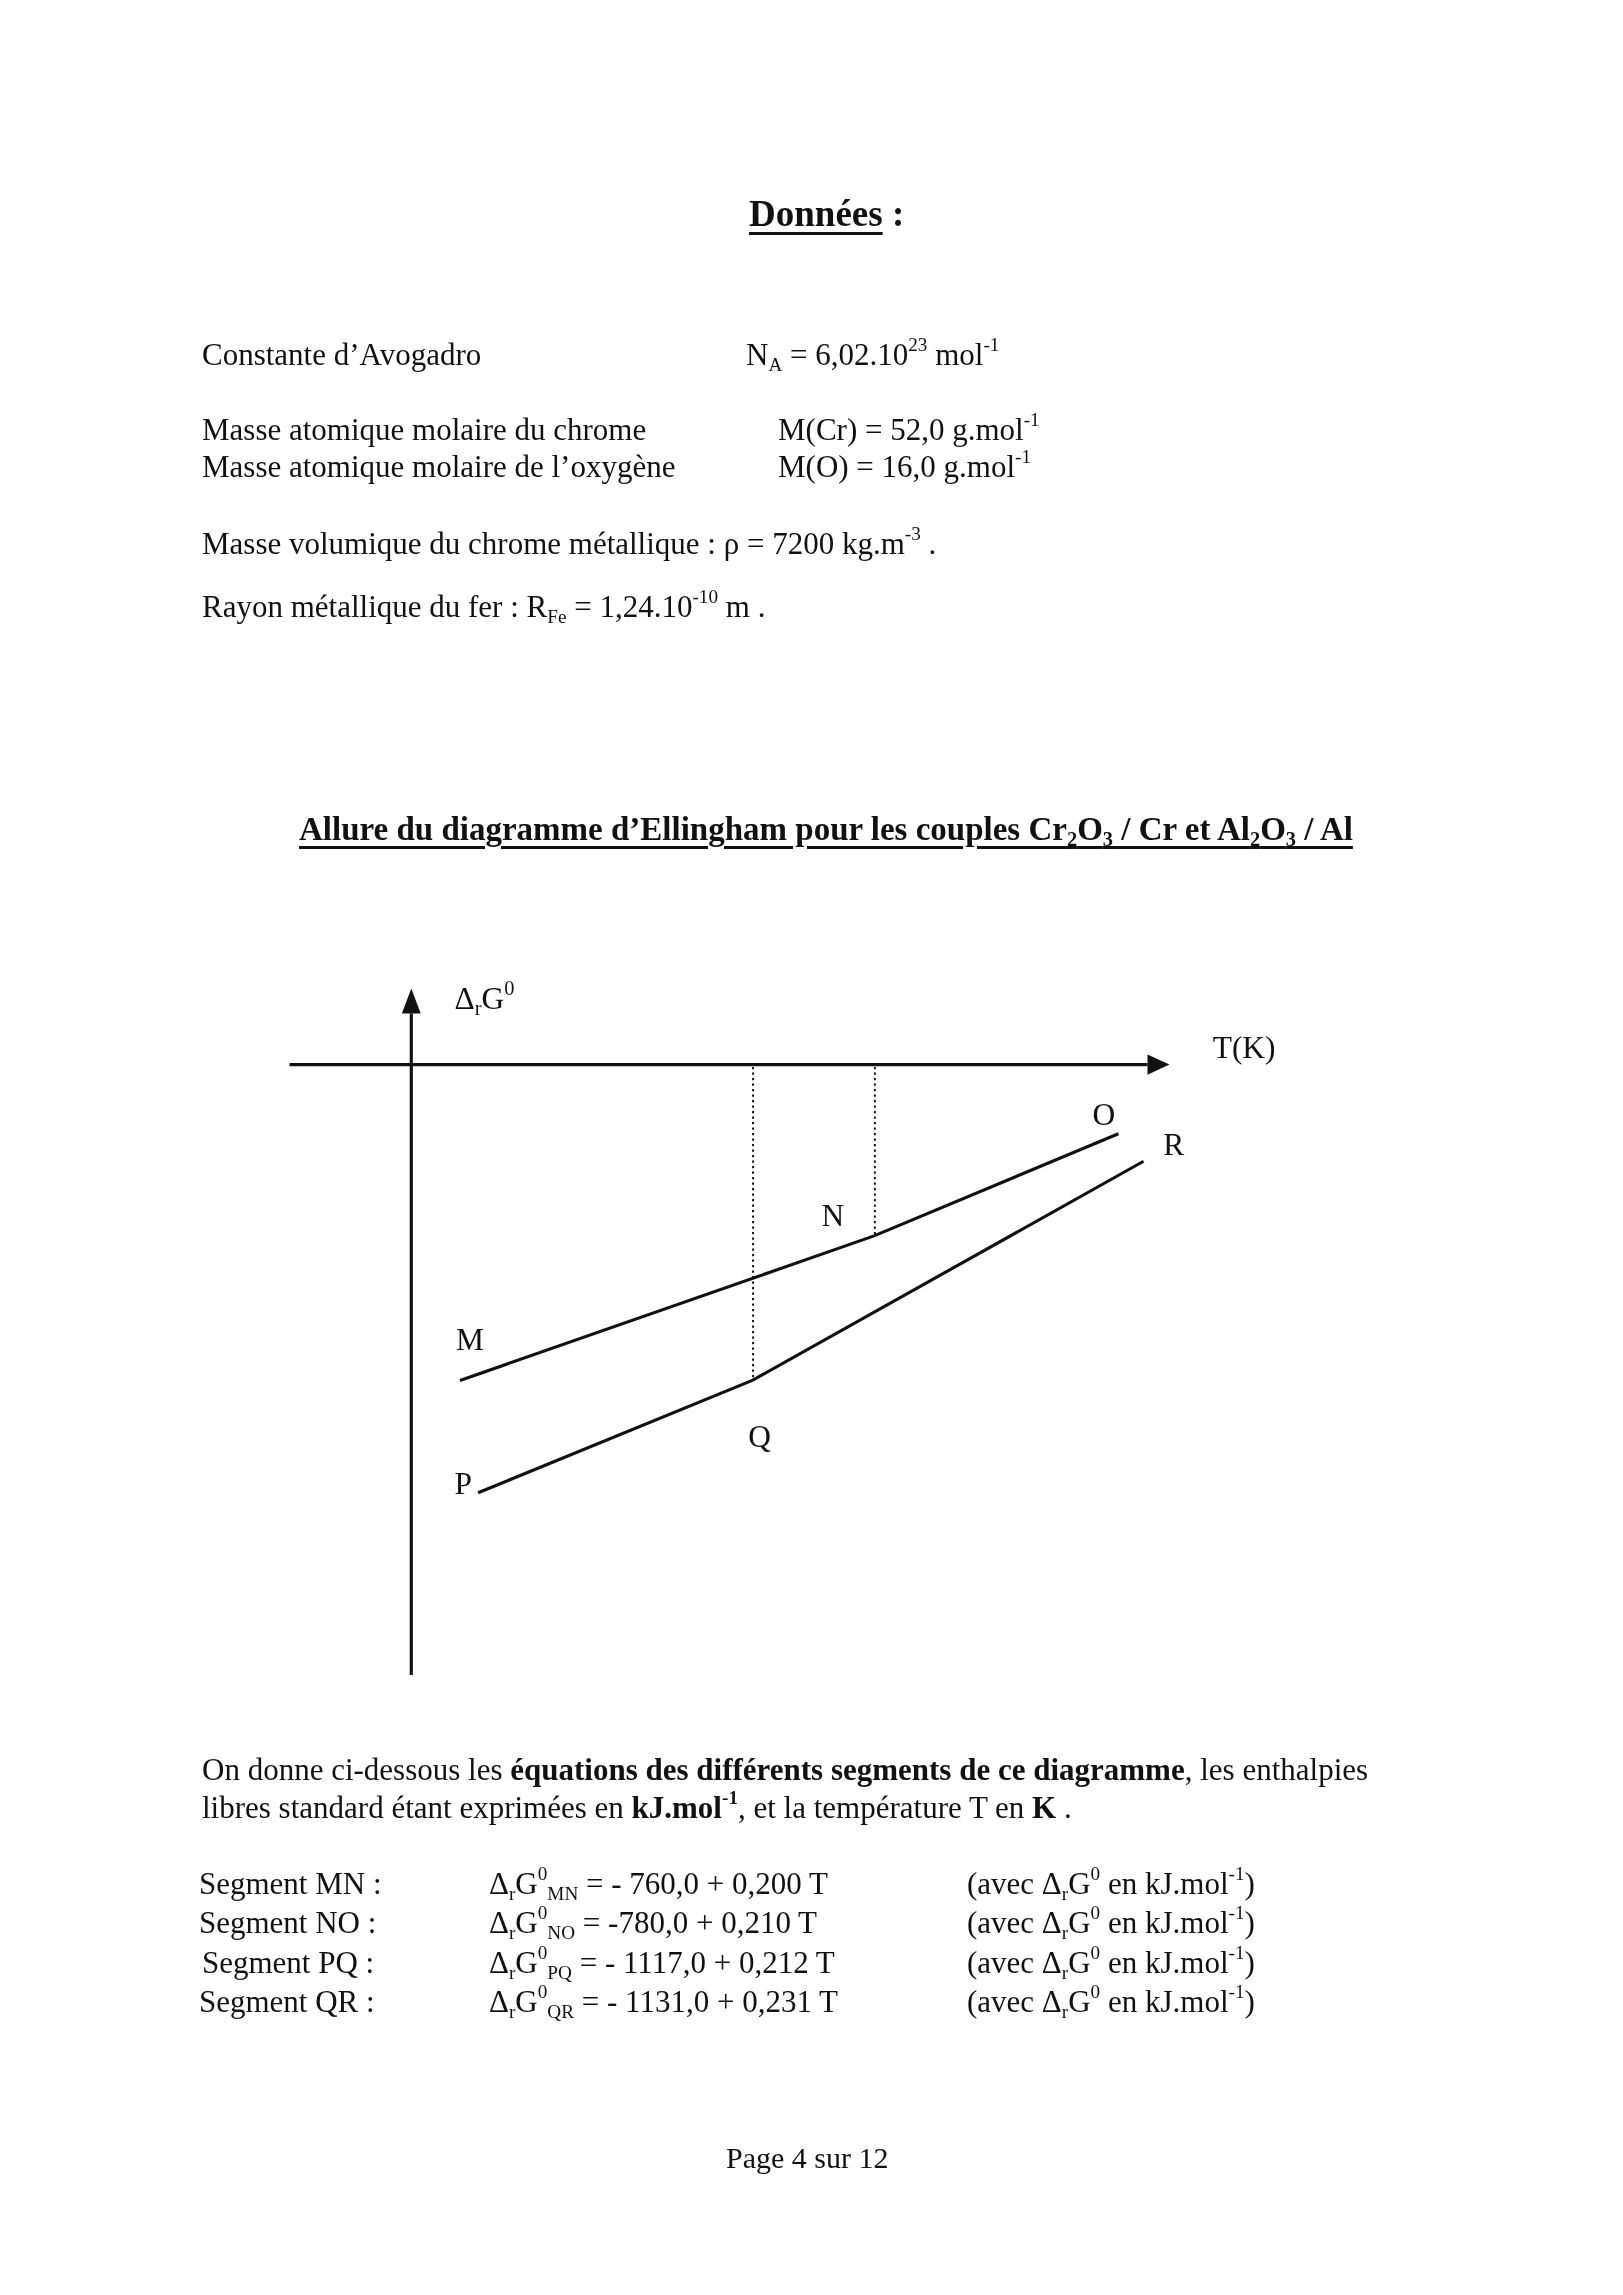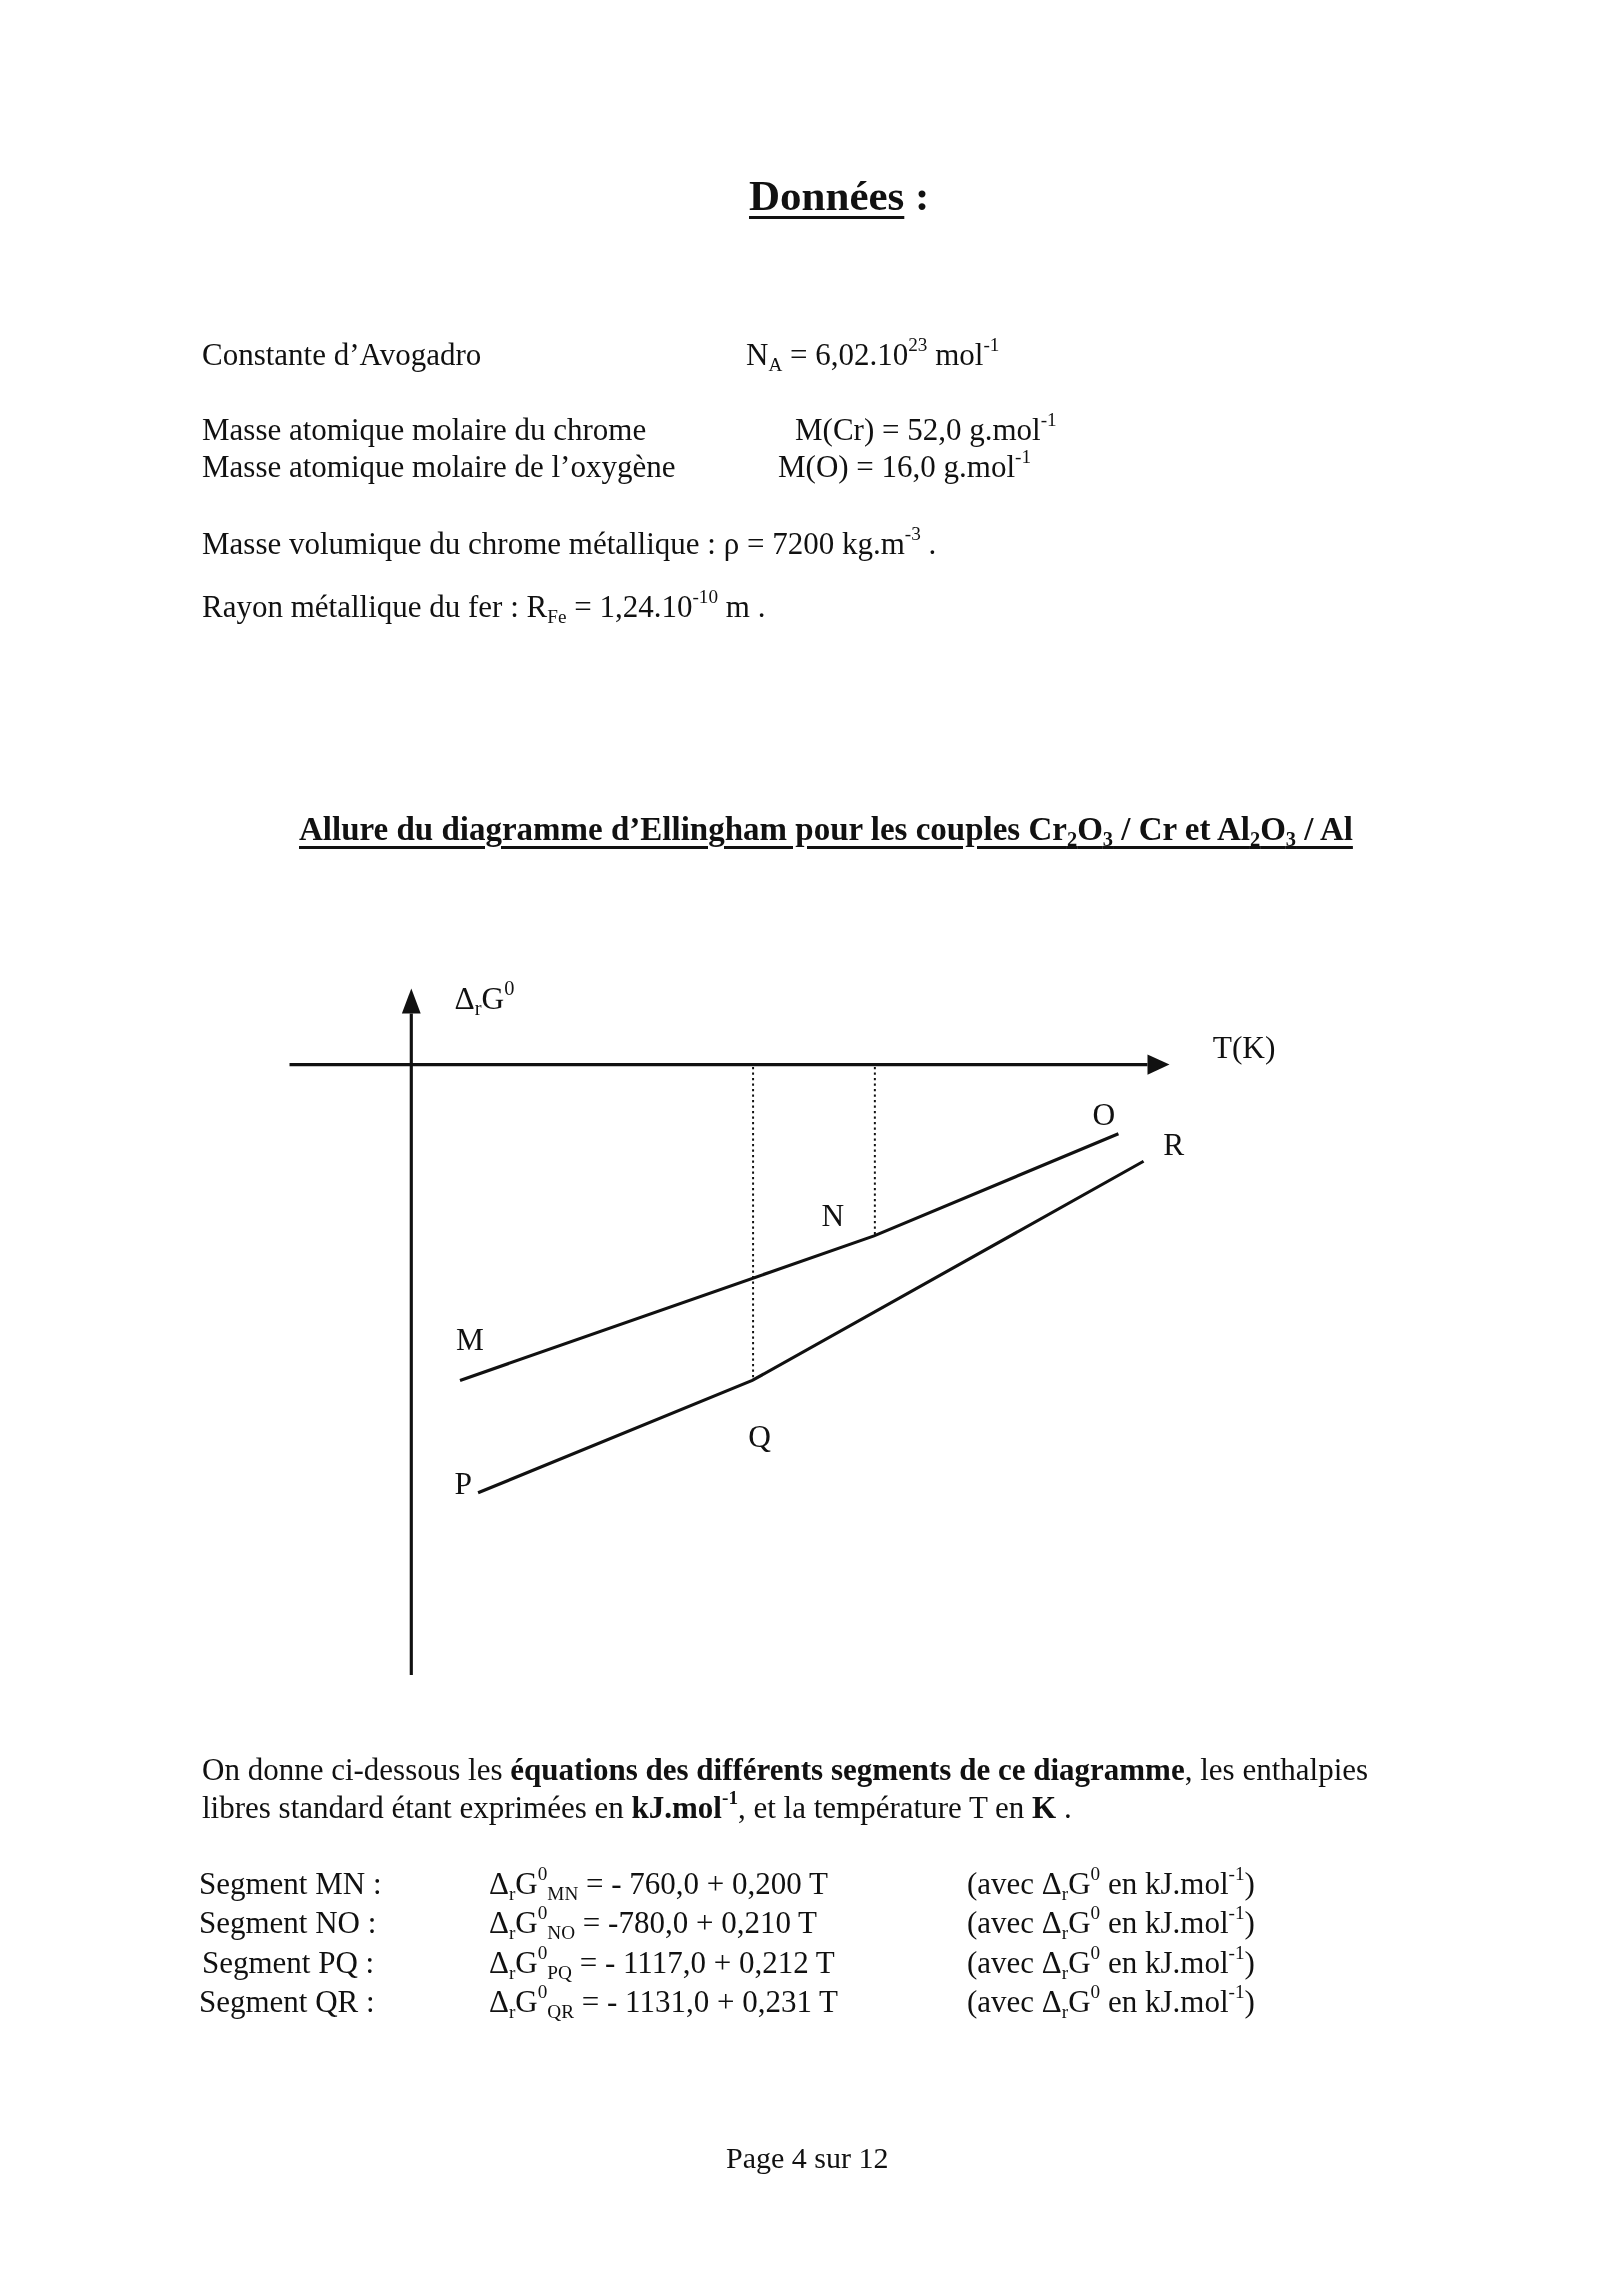--- a/index.html
+++ b/index.html
@@ -9,31 +9,31 @@
   .t { font-size: 31px; line-height: 1; }
   .title { font-size: 33px; font-weight: bold; text-decoration: underline; text-underline-offset: 6.3px; text-decoration-thickness: 3.1px; }
   sup { font-size: 0.62em; vertical-align: 0; position: relative; top: -0.75em; }
   sub { font-size: 0.62em; vertical-align: 0; position: relative; top: 0.3em; }
   .b { font-weight: bold; }
   svg text { font-family: "Liberation Serif", "DejaVu Serif", serif; font-size: 40px; fill: #111; }
 </style>
 </head>
 <body>
 
-<div class="abs t b" style="left:749px; top:174px; font-size:43px;">
+<div class="abs t b" style="left:749px; top:195px; font-size:37px;">
   <span style="text-decoration:underline; text-underline-offset:5.5px; text-decoration-thickness:3.1px;">Données</span><span> :</span>
 </div>
 
 <div class="abs t" style="left:202px; top:339px;">Constante d’Avogadro</div>
 <div class="abs t" style="left:746px; top:339px;font-family:Liberation Serif, serif;">
   <span>N</span><sub>A</sub><span> = 6,02.10</span><sup>23</sup><span> mol</span><sup>-1</sup>
 </div>
 
 <div class="abs t" style="left:202px; top:414px;">Masse atomique molaire du chrome</div>
-<div class="abs t" style="left:778px; top:414px;margin-left:17px;">
+<div class="abs t" style="left:778px; top:414px;">
   <span>M(Cr)  = 52,0 g.mol</span><sup>-1</sup>
 </div>
 
 <div class="abs t" style="left:202px; top:451px;">Masse atomique molaire de l’oxygène</div>
 <div class="abs t" style="left:778px; top:451px;">
   <span>M(O)  = 16,0 g.mol</span><sup>-1</sup>
 </div>
 
 <div class="abs t" style="left:202px; top:528px;">
   <span>Masse volumique du chrome métallique : ρ = 7200 kg.m</span><sup>-3</sup><span> .</span>

